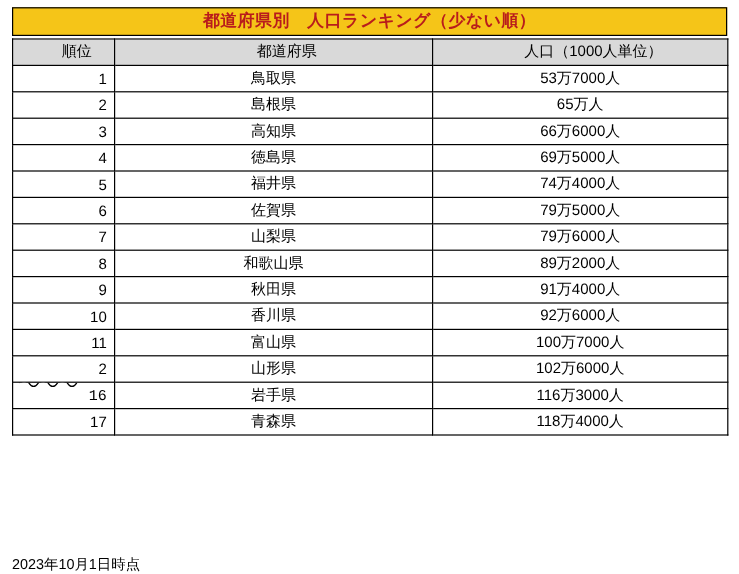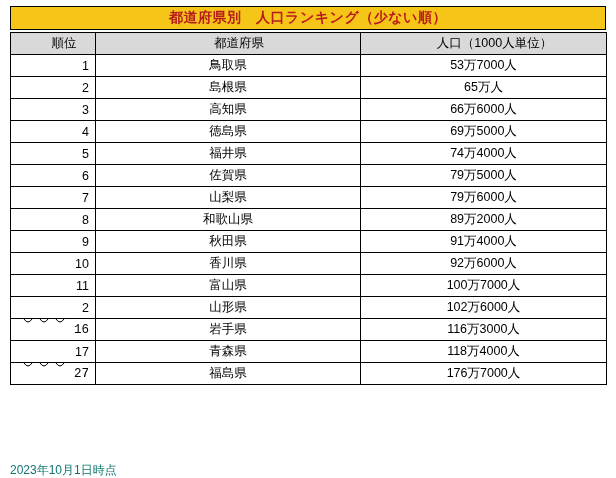--- a/index.html
+++ b/index.html
@@ -85,21 +85,21 @@
     height: 14px;
     pointer-events: none;
   }
   .squiggle svg { display: block; }
 
   .footnote {
     position: absolute;
     left: 10px;
     top: 462px;
     font-size: 12px;
-    color: #0f766e;
+    color: #000000;
     white-space: nowrap;
   }
 </style>
 </head>
 <body>
 
 <div class="page">
 
   <div class="title-bar">
     <span class="title-text">都道府県別　人口ランキング（少ない順）</span>
@@ -187,28 +187,18 @@
               </svg>
             </span></td>
           <td class="pref">岩手県</td>
           <td class="pop">116万3000人</td>
         </tr>
         <tr>
           <td class="rank">17</td>
           <td class="pref">青森県</td>
           <td class="pop">118万4000人</td>
         </tr>
-        <tr>
-          <td class="rank break-cell">27<span class="squiggle">
-              <svg width="56" height="14" viewBox="0 0 56 14">
-                <path d="M1 7 q4 -6 8 0 q4 6 8 0 q4 -6 8 0 q4 6 8 0 q4 -6 8 0 q4 6 8 0" fill="none" stroke="#000000" stroke-width="1"></path>
-                <path d="M1 11 q4 -6 8 0 q4 6 8 0 q4 -6 8 0 q4 6 8 0 q4 -6 8 0 q4 6 8 0" fill="none" stroke="#ffffff" stroke-width="3"></path>
-              </svg>
-            </span></td>
-          <td class="pref">福島県</td>
-          <td class="pop">176万7000人</td>
-        </tr>
       </tbody>
   </table>
 
   <div class="footnote">2023年10月1日時点</div>
 
 </div>
 
 </body></html>

